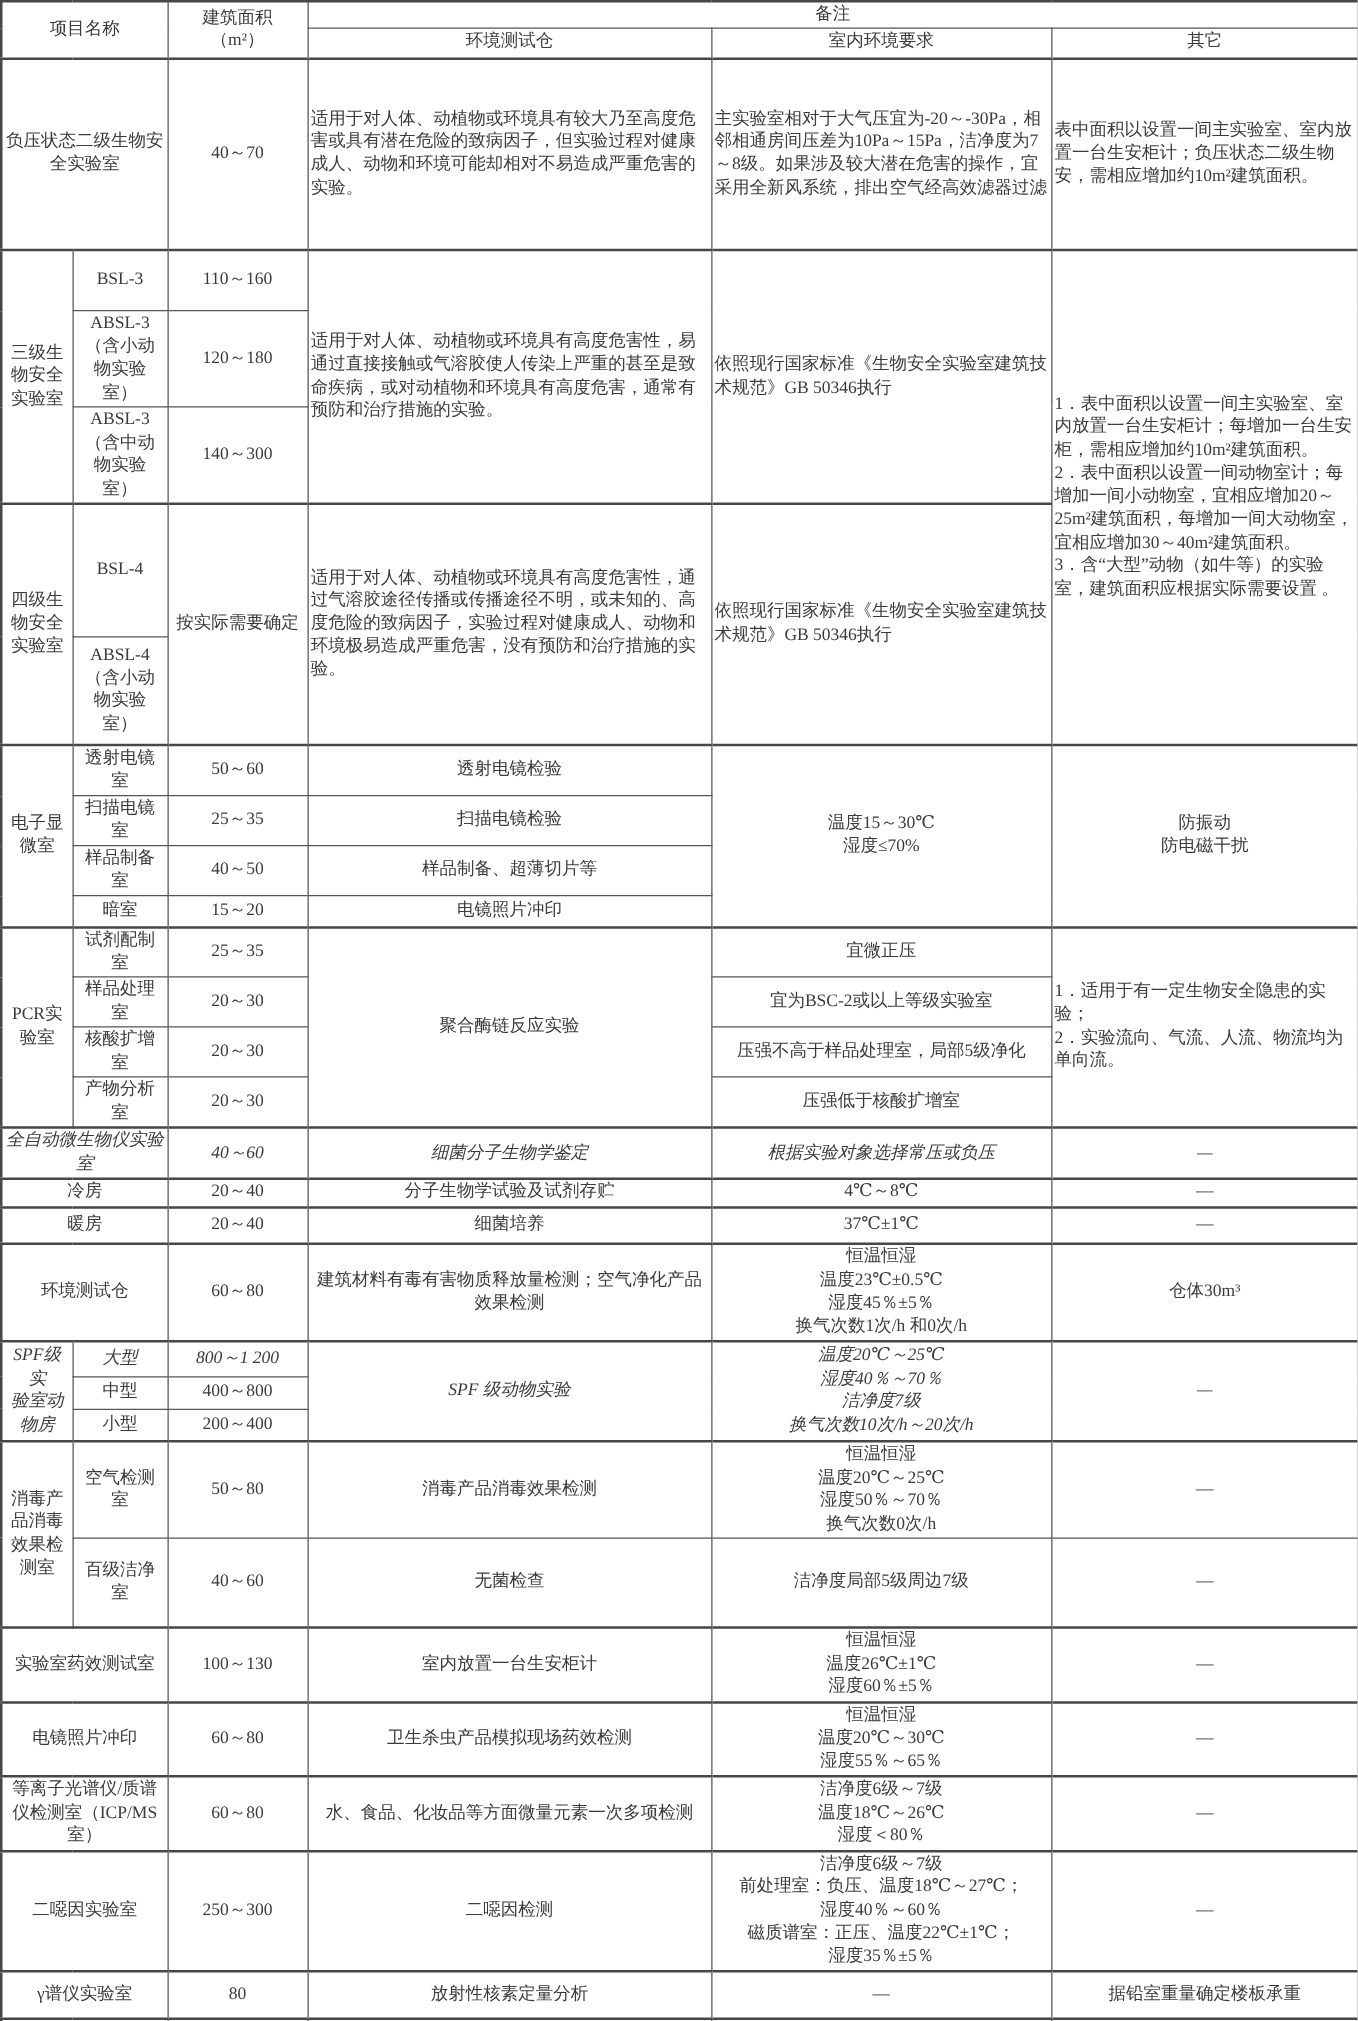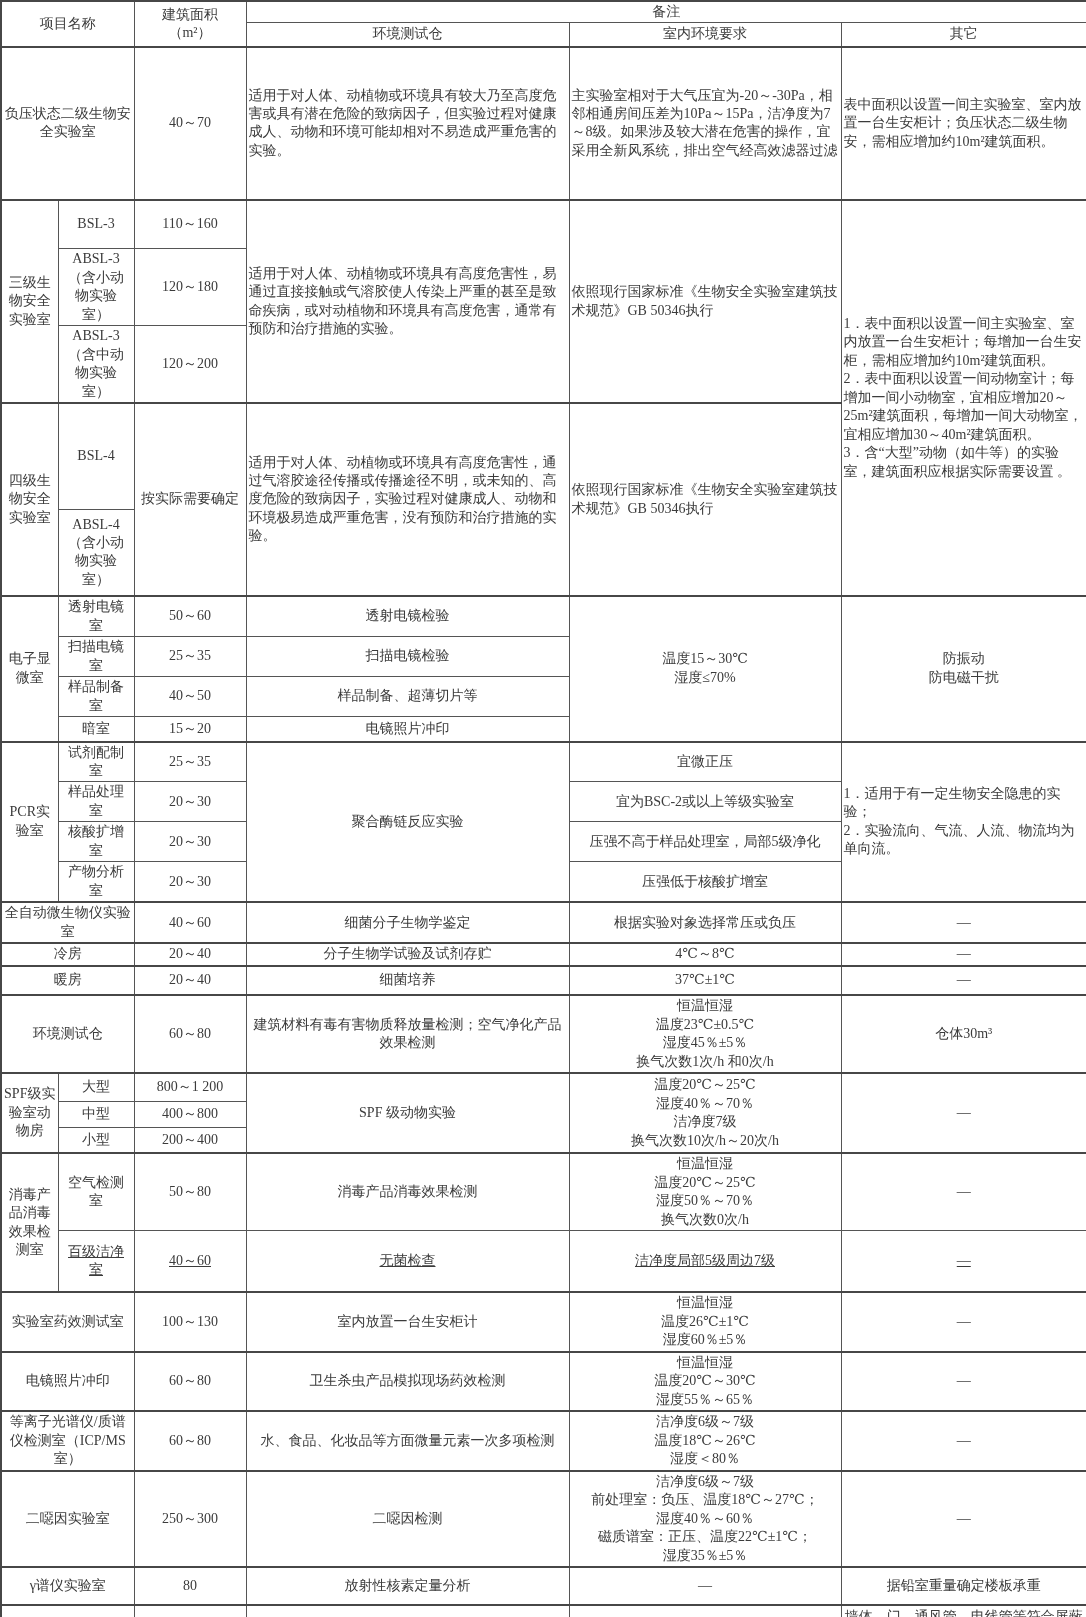--- a/index.html
+++ b/index.html
@@ -79,21 +79,21 @@
 （含小动
 物实验
 室）</td>
           <td>120～180</td>
         </tr>
         <tr style="height: 74px;">
           <td>ABSL-3
 （含中动
 物实验
 室）</td>
-          <td>120～200</td>
+          <td>140～300</td>
         </tr>
         <tr class="section" style="height: 106px;">
           <td rowspan="2">四级生
 物安全
 实验室</td>
           <td>BSL-4</td>
           <td rowspan="2">按实际需要确定</td>
           <td rowspan="2" class="left">适用于对人体、动植物或环境具有高度危害性，通过气溶胶途径传播或传播途径不明，或未知的、高度危险的致病因子，实验过程对健康成人、动物和环境极易造成严重危害，没有预防和治疗措施的实验。</td>
           <td rowspan="2" class="left">依照现行国家标准《生物安全实验室建筑技术规范》GB 50346执行</td>
         </tr>
@@ -154,21 +154,21 @@
 室</td>
           <td>20～30</td>
           <td>压强不高于样品处理室，局部5级净化</td>
         </tr>
         <tr style="height: 35px;">
           <td>产物分析
 室</td>
           <td>20～30</td>
           <td>压强低于核酸扩增室</td>
         </tr>
-        <tr class="section" style="height: 40px;">
+        <tr class="section" style="height: 40px; font-style: italic;">
           <td colspan="2">全自动微生物仪实验
 室</td>
           <td>40～60</td>
           <td>细菌分子生物学鉴定</td>
           <td>根据实验对象选择常压或负压</td>
           <td>—</td>
         </tr>
         <tr class="section" style="height: 23px;">
           <td colspan="2">冷房</td>
           <td>20～40</td>
@@ -186,21 +186,21 @@
         <tr class="section" style="height: 67px;">
           <td colspan="2">环境测试仓</td>
           <td>60～80</td>
           <td>建筑材料有毒有害物质释放量检测；空气净化产品效果检测</td>
           <td>恒温恒湿
 温度23℃±0.5℃
 湿度45％±5％
 换气次数1次/h 和0次/h</td>
           <td>仓体30m³</td>
         </tr>
-        <tr class="section" style="height: 28px;">
+        <tr class="section" style="height: 28px; font-style: italic;">
           <td rowspan="3">SPF级实
 验室动
 物房</td>
           <td>大型</td>
           <td>800～1 200</td>
           <td rowspan="3">SPF 级动物实验</td>
           <td rowspan="3">温度20℃～25℃
 湿度40％～70％
 洁净度7级
 换气次数10次/h～20次/h</td>
@@ -222,21 +222,21 @@
           <td>空气检测
 室</td>
           <td>50～80</td>
           <td>消毒产品消毒效果检测</td>
           <td>恒温恒湿
 温度20℃～25℃
 湿度50％～70％
 换气次数0次/h</td>
           <td>—</td>
         </tr>
-        <tr style="height: 62px; text-decoration: underline;">
+        <tr style="height: 72px;">
           <td>百级洁净
 室</td>
           <td>40～60</td>
           <td>无菌检查</td>
           <td>洁净度局部5级周边7级</td>
           <td>—</td>
         </tr>
         <tr class="section" style="height: 50px;">
           <td colspan="2">实验室药效测试室</td>
           <td>100～130</td>

